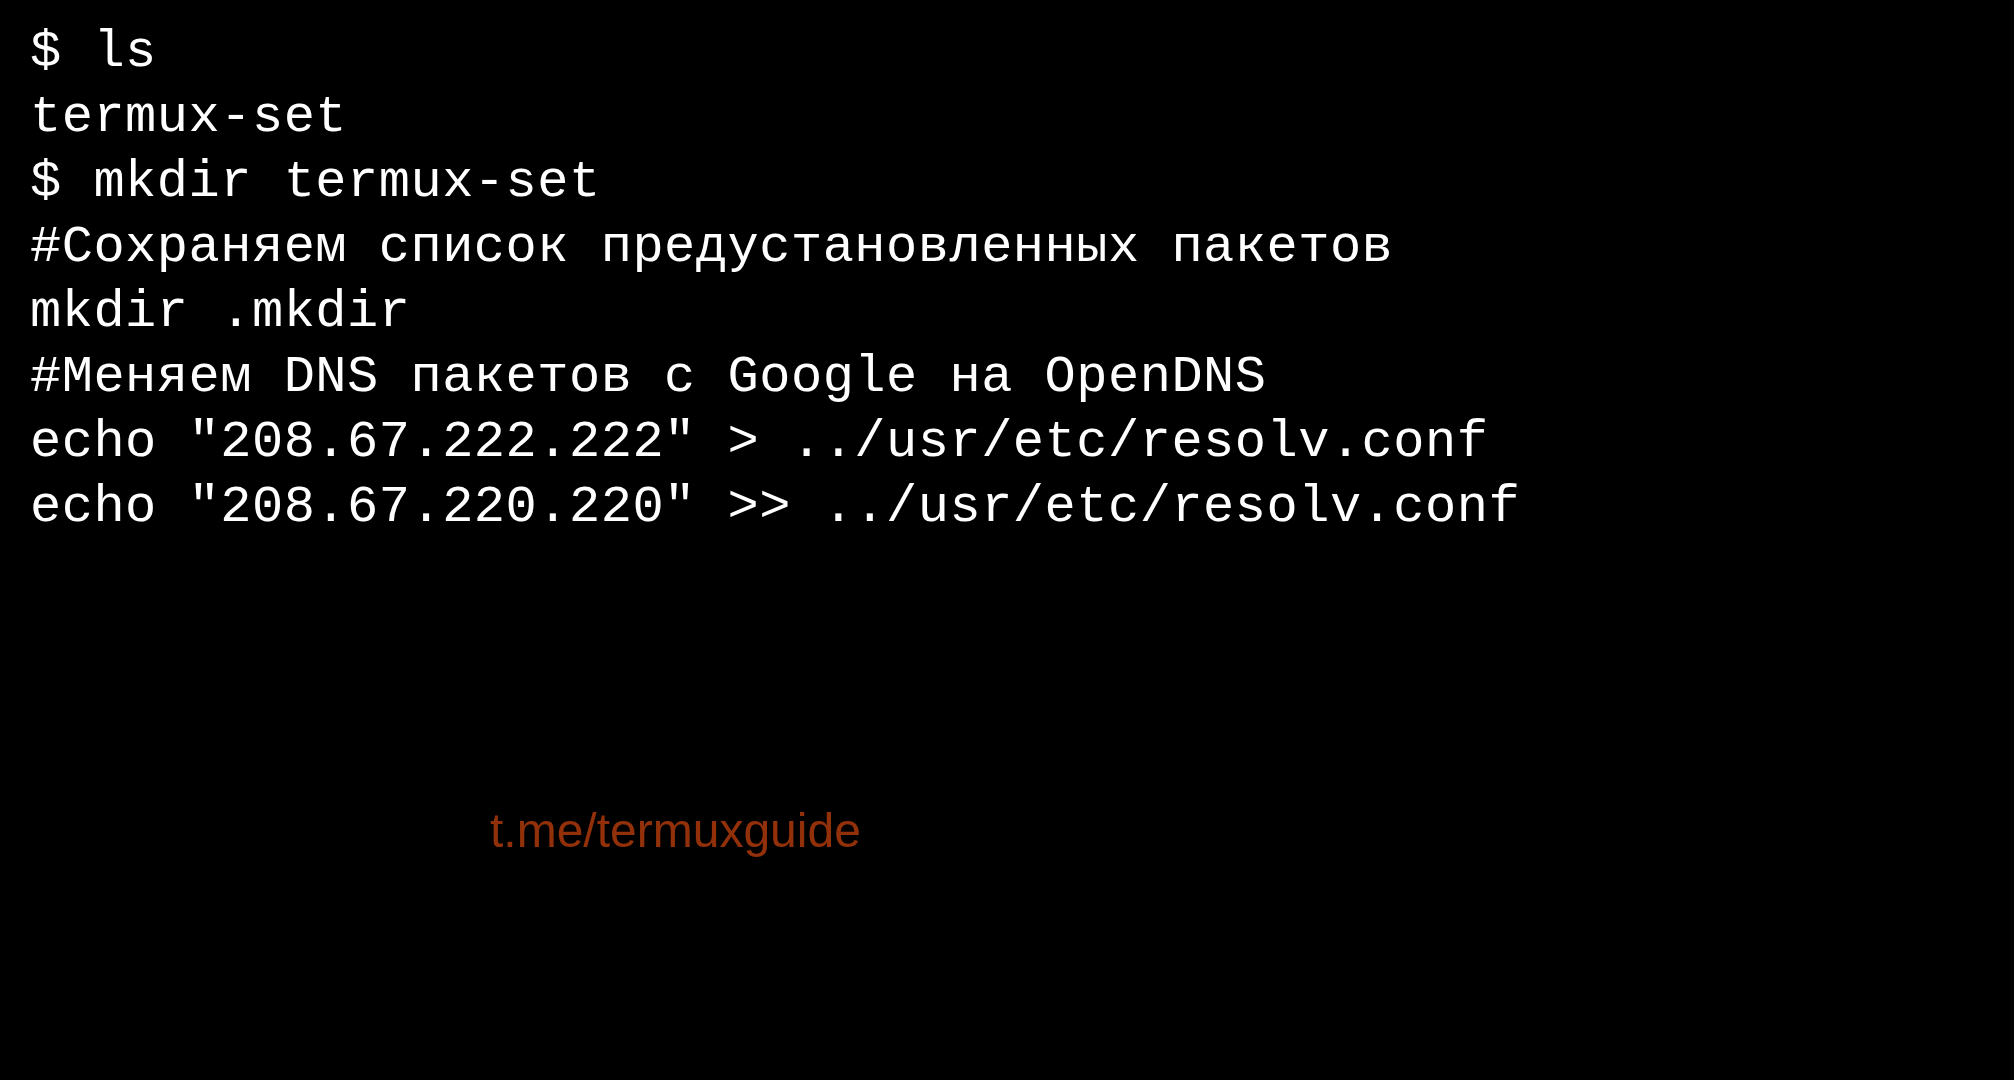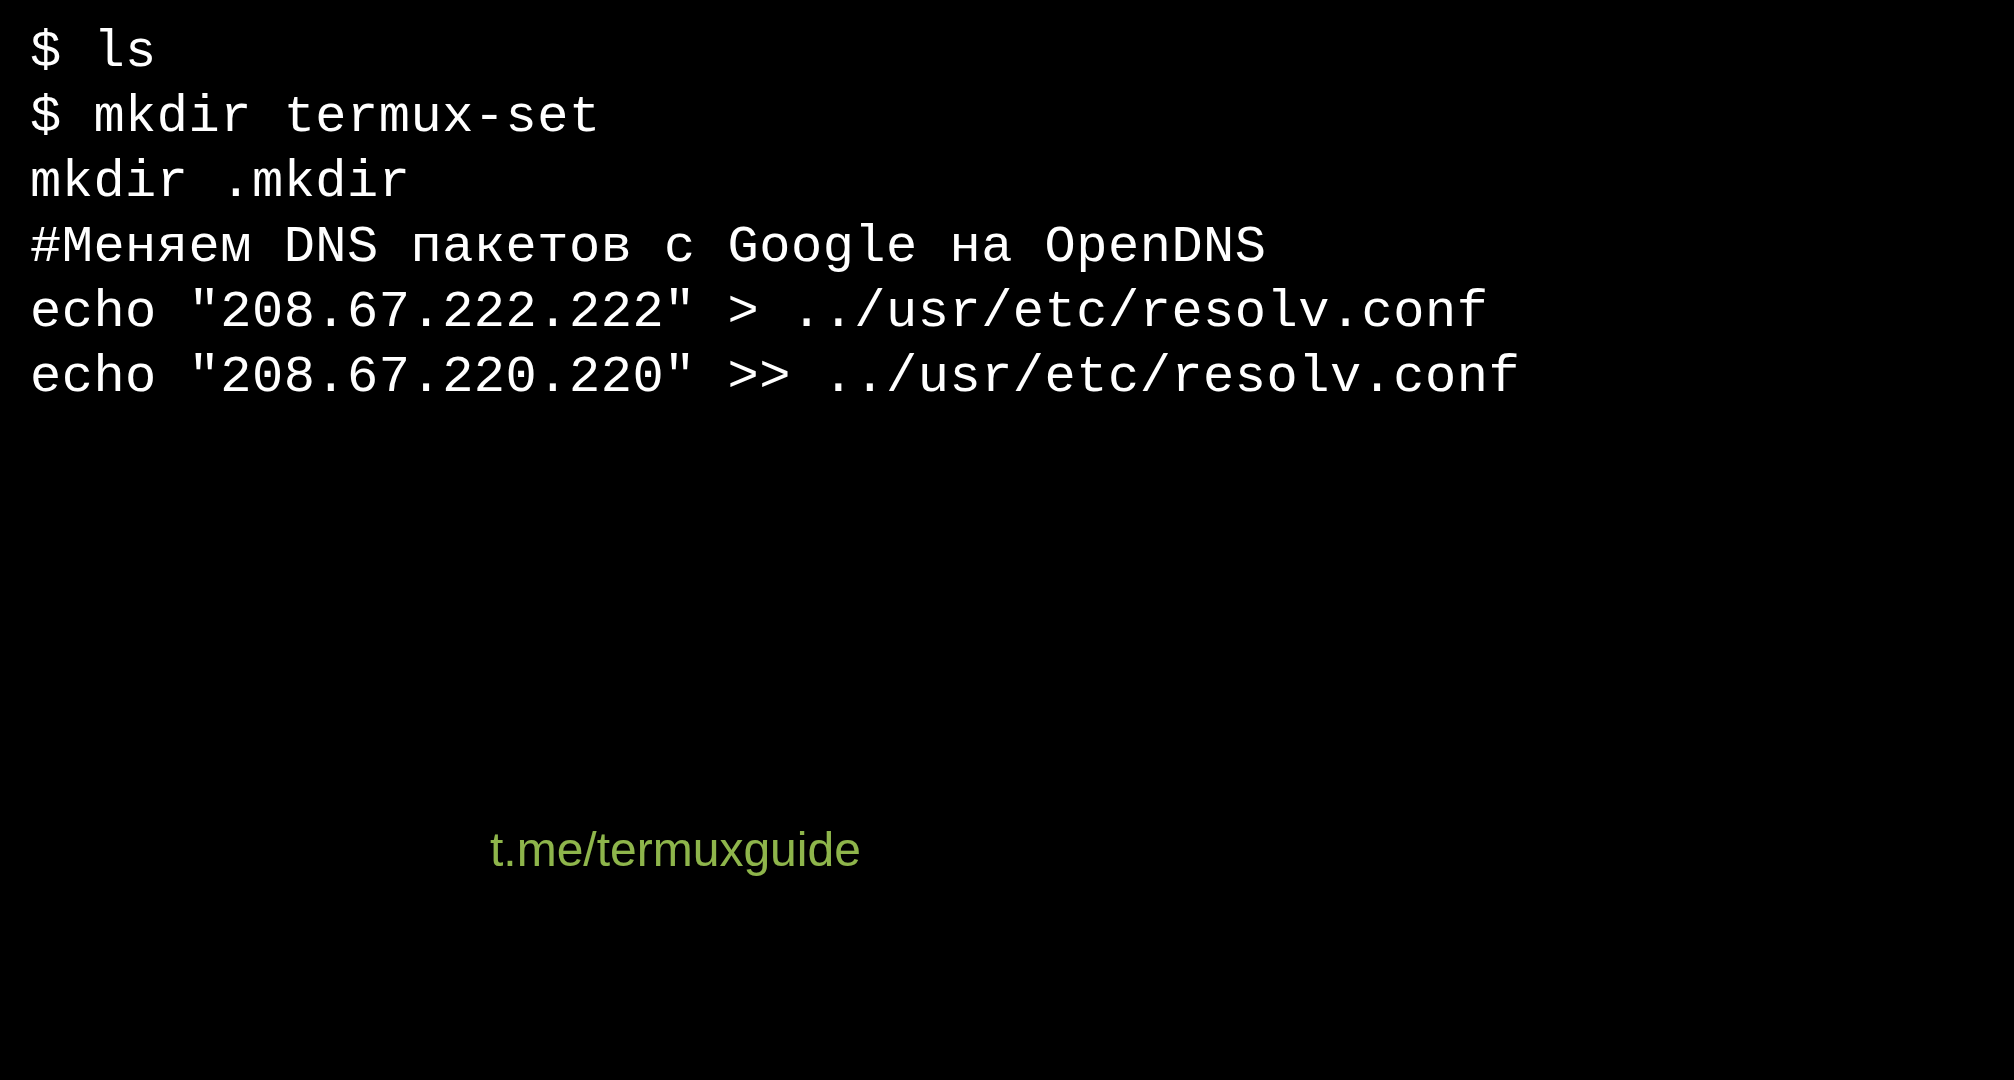--- a/index.html
+++ b/index.html
@@ -19,37 +19,39 @@
       overflow: hidden;
       position: relative;
       letter-spacing: 0.5px;
     }
     .terminal-line {
       white-space: pre;
       font-weight: normal;
     }
     .watermark {
       position: absolute;
-      top: 820px;
+      top: 801px;
       left: 490px;
-      color: #bef264;
+      color: #c2410c;
       font-size: 48px;
       font-family: Arial, sans-serif;
       opacity: 0.75;
       pointer-events: none;
       font-weight: normal;
       letter-spacing: 0px;
     }
   </style>
 </head>
 <body>
 
 <div>
   <div class="terminal-line">$ ls</div>
+  <div class="terminal-line">termux-set</div>
   <div class="terminal-line">$ mkdir termux-set</div>
+  <div class="terminal-line">#Сохраняем список предустановленных пакетов</div>
   <div class="terminal-line"></div>
   <div class="terminal-line">mkdir .mkdir</div>
   <div class="terminal-line"></div>
   <div class="terminal-line">#Меняем DNS пакетов с Google на OpenDNS</div>
   <div class="terminal-line">echo "208.67.222.222" &gt; ../usr/etc/resolv.conf</div>
   <div class="terminal-line">echo "208.67.220.220" &gt;&gt; ../usr/etc/resolv.conf</div>
 </div>
 
 <div class="watermark">t.me/termuxguide</div>
 

